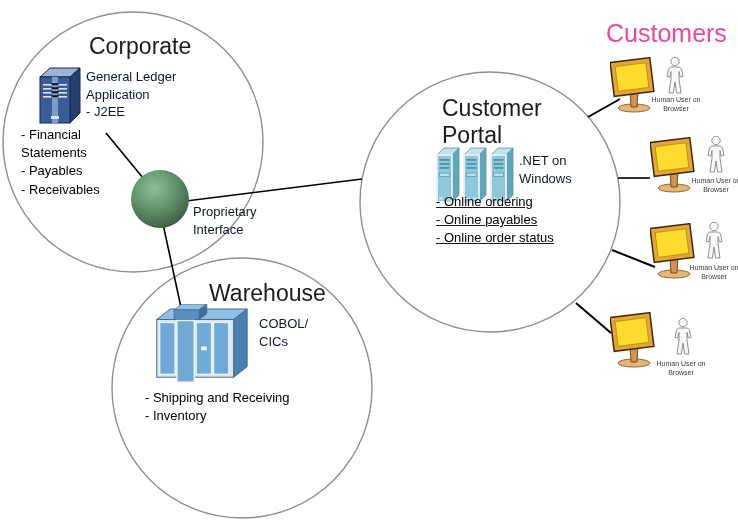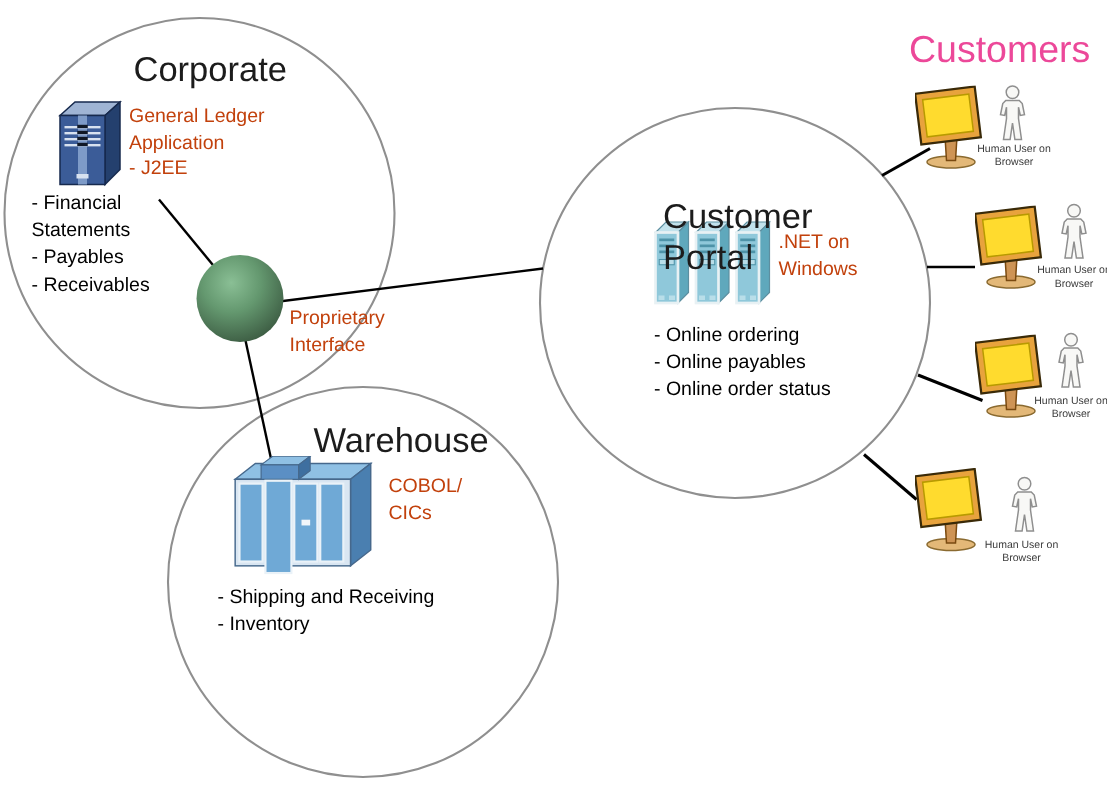--- a/index.html
+++ b/index.html
@@ -2,21 +2,21 @@
 <html><head>
 <meta charset="utf-8">
 <style>
   html,body{margin:0;padding:0;background:#ffffff;}
   #canvas{
     position:relative;width:738px;height:523px;background:#ffffff;overflow:hidden;
     font-family:"Liberation Sans", sans-serif;color:#1a1a1a;
   }
   .abs{position:absolute;}
   .node-title{font-size:23px;line-height:1.18;color:#1c1c1c;}
-  .body-text{font-size:13px;line-height:1.35;color:#c2410c;}
+  .body-text{font-size:13px;line-height:1.35;color:#0f172a;}
   .bullets div{font-size:13px;line-height:1.4;color:#000000;}
   .big-title{font-size:25px;color:#ec4899;}
   .user-label{font-size:7px;line-height:1.25;color:#3a3a3a;text-align:center;}
   svg{display:block;}
 </style>
 </head>
 <body>
 
 <div id="canvas">
 
@@ -177,25 +177,25 @@
 
   <div class="abs node-title" style="left:209px;top:280px;">Warehouse</div>
 
   <div class="abs body-text" style="left:259px;top:315px;width:62px;">COBOL/ CICs</div>
 
   <div class="abs bullets" style="left:145px;top:389px;width:200px;">
     <div>- Shipping and Receiving</div>
     <div>- Inventory</div>
   </div>
 
-  <div class="abs node-title" style="left:442px;top:95px;width:112px;margin-top:36px;">Customer Portal</div>
+  <div class="abs node-title" style="left:442px;top:95px;width:112px;">Customer Portal</div>
 
   <div class="abs body-text" style="left:519px;top:152px;width:64px;">.NET on Windows</div>
 
-  <div class="abs bullets" style="left:436px;top:214px;width:150px;">
+  <div class="abs bullets" style="left:436px;top:193px;width:150px;text-decoration:underline;">
     <div>- Online ordering</div>
     <div>- Online payables</div>
     <div>- Online order status</div>
   </div>
 
   <div class="abs big-title" style="left:606px;top:19px;">Customers</div>
 
   <div class="abs user-label" style="left:651px;top:96px;width:50px;">Human User on Browser</div>
   <div class="abs user-label" style="left:691px;top:177px;width:50px;">Human User on Browser</div>
   <div class="abs user-label" style="left:689px;top:264px;width:50px;">Human User on Browser</div>

